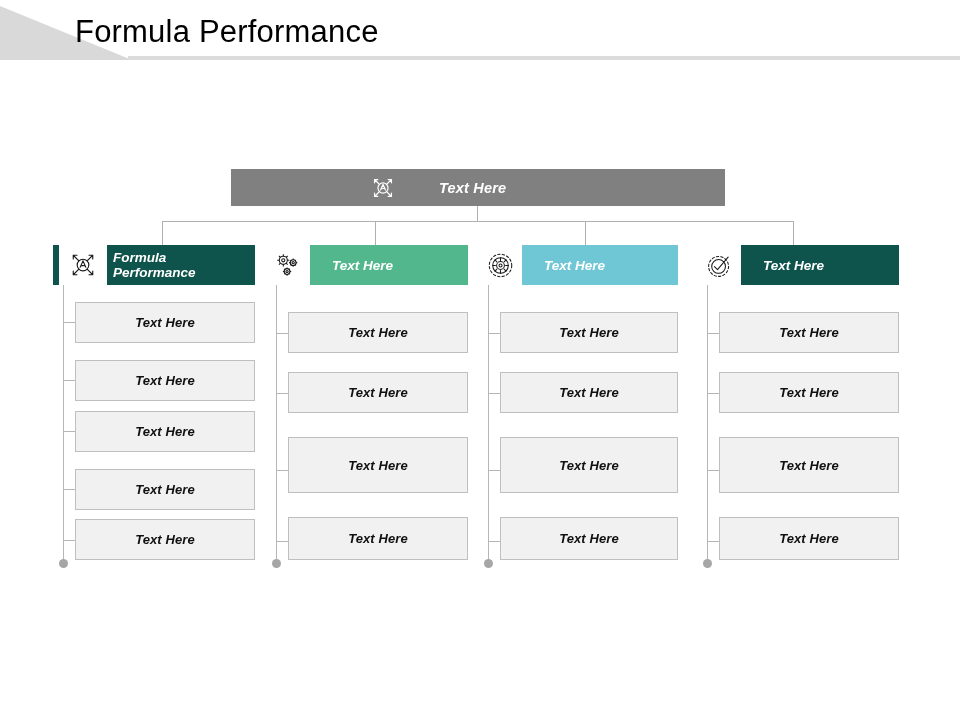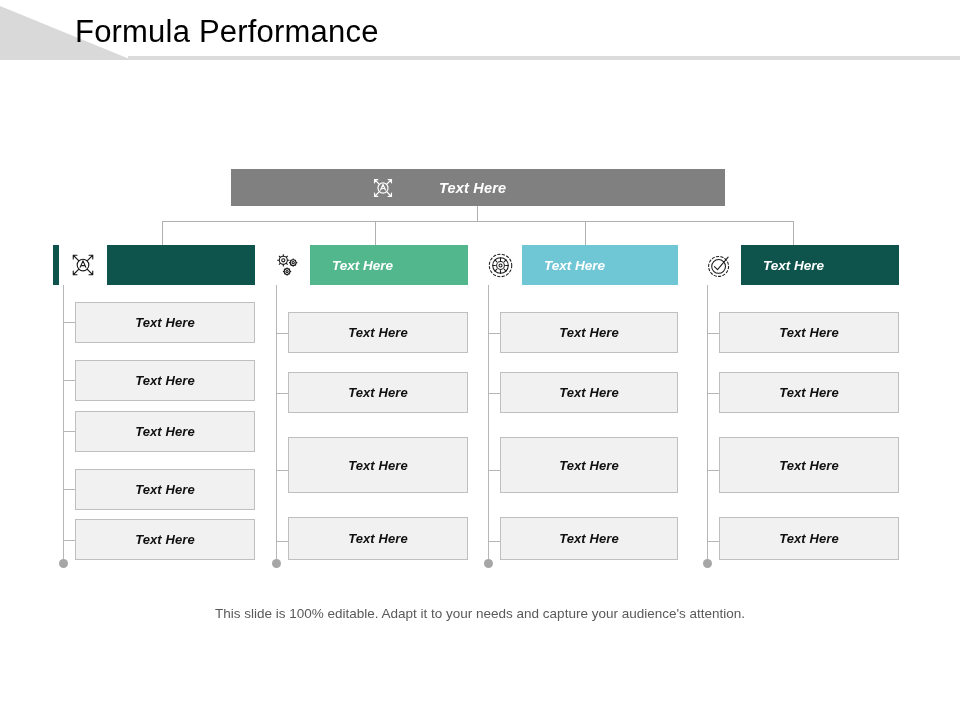--- a/index.html
+++ b/index.html
@@ -158,20 +158,22 @@
             <g fill="none" stroke="#1a1a1a" stroke-width="1.2" stroke-linecap="round" stroke-linejoin="round">
               <circle cx="16" cy="16" r="6.2"></circle>
               <path d="M16 11.6 L13 18.4 M16 11.6 L19 18.4 M14.2 16.6 L17.8 16.6"></path>
               <path d="M11.6 11.6 L5.6 5.6 M5.6 5.6 L9.6 5.6 M5.6 5.6 L5.6 9.6"></path>
               <path d="M20.4 11.6 L26.4 5.6 M26.4 5.6 L22.4 5.6 M26.4 5.6 L26.4 9.6"></path>
               <path d="M11.6 20.4 L5.6 26.4 M5.6 26.4 L9.6 26.4 M5.6 26.4 L5.6 22.4"></path>
               <path d="M20.4 20.4 L26.4 26.4 M26.4 26.4 L22.4 26.4 M26.4 26.4 L26.4 22.4"></path>
             </g>
           </svg>
         </div>
+        <div class="col-head-text">Formula
+Performance</div>
       </div>
 
       <div class="spine" style="top:40px; height:138px;"></div>
       <div class="spine" style="top:40px; height:0;"></div>
       <div class="spine" style="top:178px; height:140px;"></div>
       <div class="spine-dot" style="top:314px;"></div>
 
       <div class="branch" style="top:77px;"></div>
       <div class="branch" style="top:135px;"></div>
       <div class="branch" style="top:186px;"></div>
@@ -275,15 +277,14 @@
       <div class="branch" style="top:296px;"></div>
 
       <div class="box" style="top:67px;  height:41px;">Text Here</div>
       <div class="box" style="top:127px; height:41px;">Text Here</div>
       <div class="box" style="top:192px; height:56px;">Text Here</div>
       <div class="box" style="top:272px; height:43px;">Text Here</div>
     </div>
 
   </div>
 
-  <div class="footer-note">This slide is 100% editable. Adapt it to your needs and capture your audience's attention.</div>
 
 </div>
 
 </body></html>

